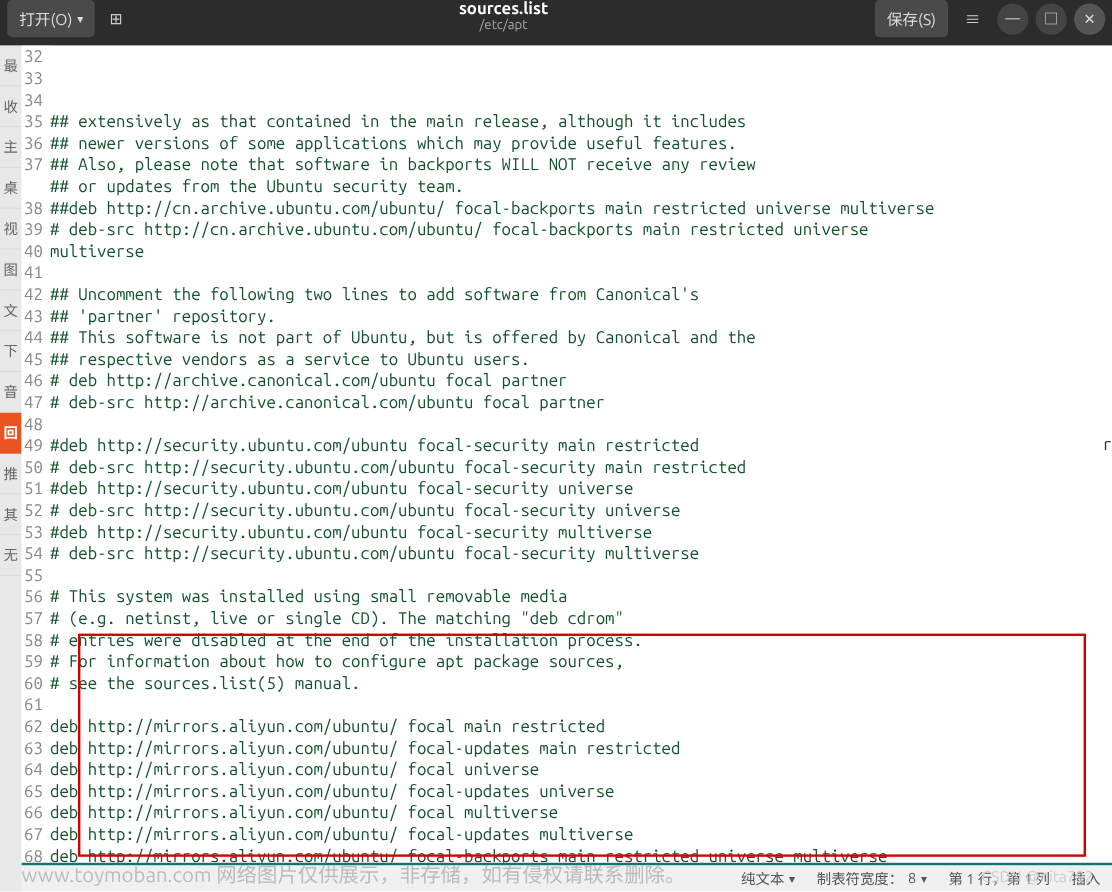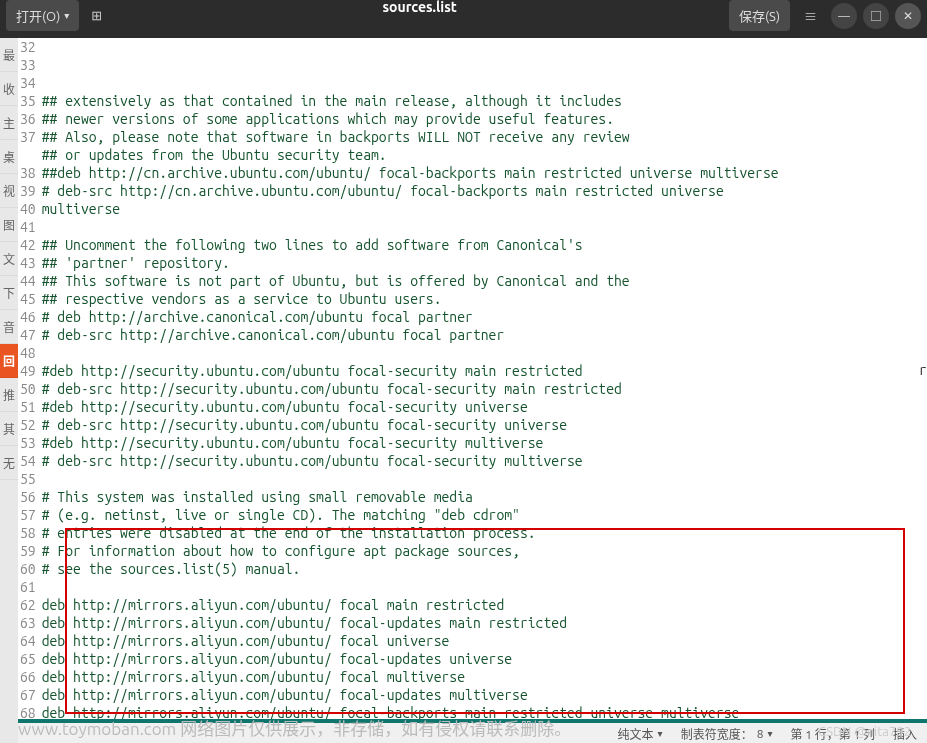--- a/index.html
+++ b/index.html
@@ -116,21 +116,21 @@
   border: 2px solid #d40000;
   pointer-events: none;
 }
 .statusbar {
   position: absolute;
   left: 18px;
   right: 0;
   bottom: 0;
   height: 24px;
   background: #f0f0f0;
-  border-top: 4px solid #0f766e;
+  border-top: 2px solid #0f766e;
   display: flex;
   align-items: center;
   justify-content: flex-end;
   font-size: 12px;
   color: #555;
   gap: 18px;
   padding: 0 10px;
 }
 .status-item { display: flex; align-items: center; gap: 4px; }
 .footer-note {
@@ -167,20 +167,21 @@
     <div class="tb-btn">
       <span>打开(O)</span>
       <span class="chevron">▾</span>
     </div>
     <div class="tb-iconbtn">
       <span>⊞</span>
     </div>
   </div>
   <div class="titlebar-center">
     <span class="file-title">sources.list</span>
+    <span class="file-path">/etc/apt</span>
   </div>
   <div class="titlebar-right">
     <div class="tb-btn">
       <span>保存(S)</span>
     </div>
     <div class="tb-iconbtn">
       <span>≡</span>
     </div>
     <div class="win-btn">
       <span>—</span>

